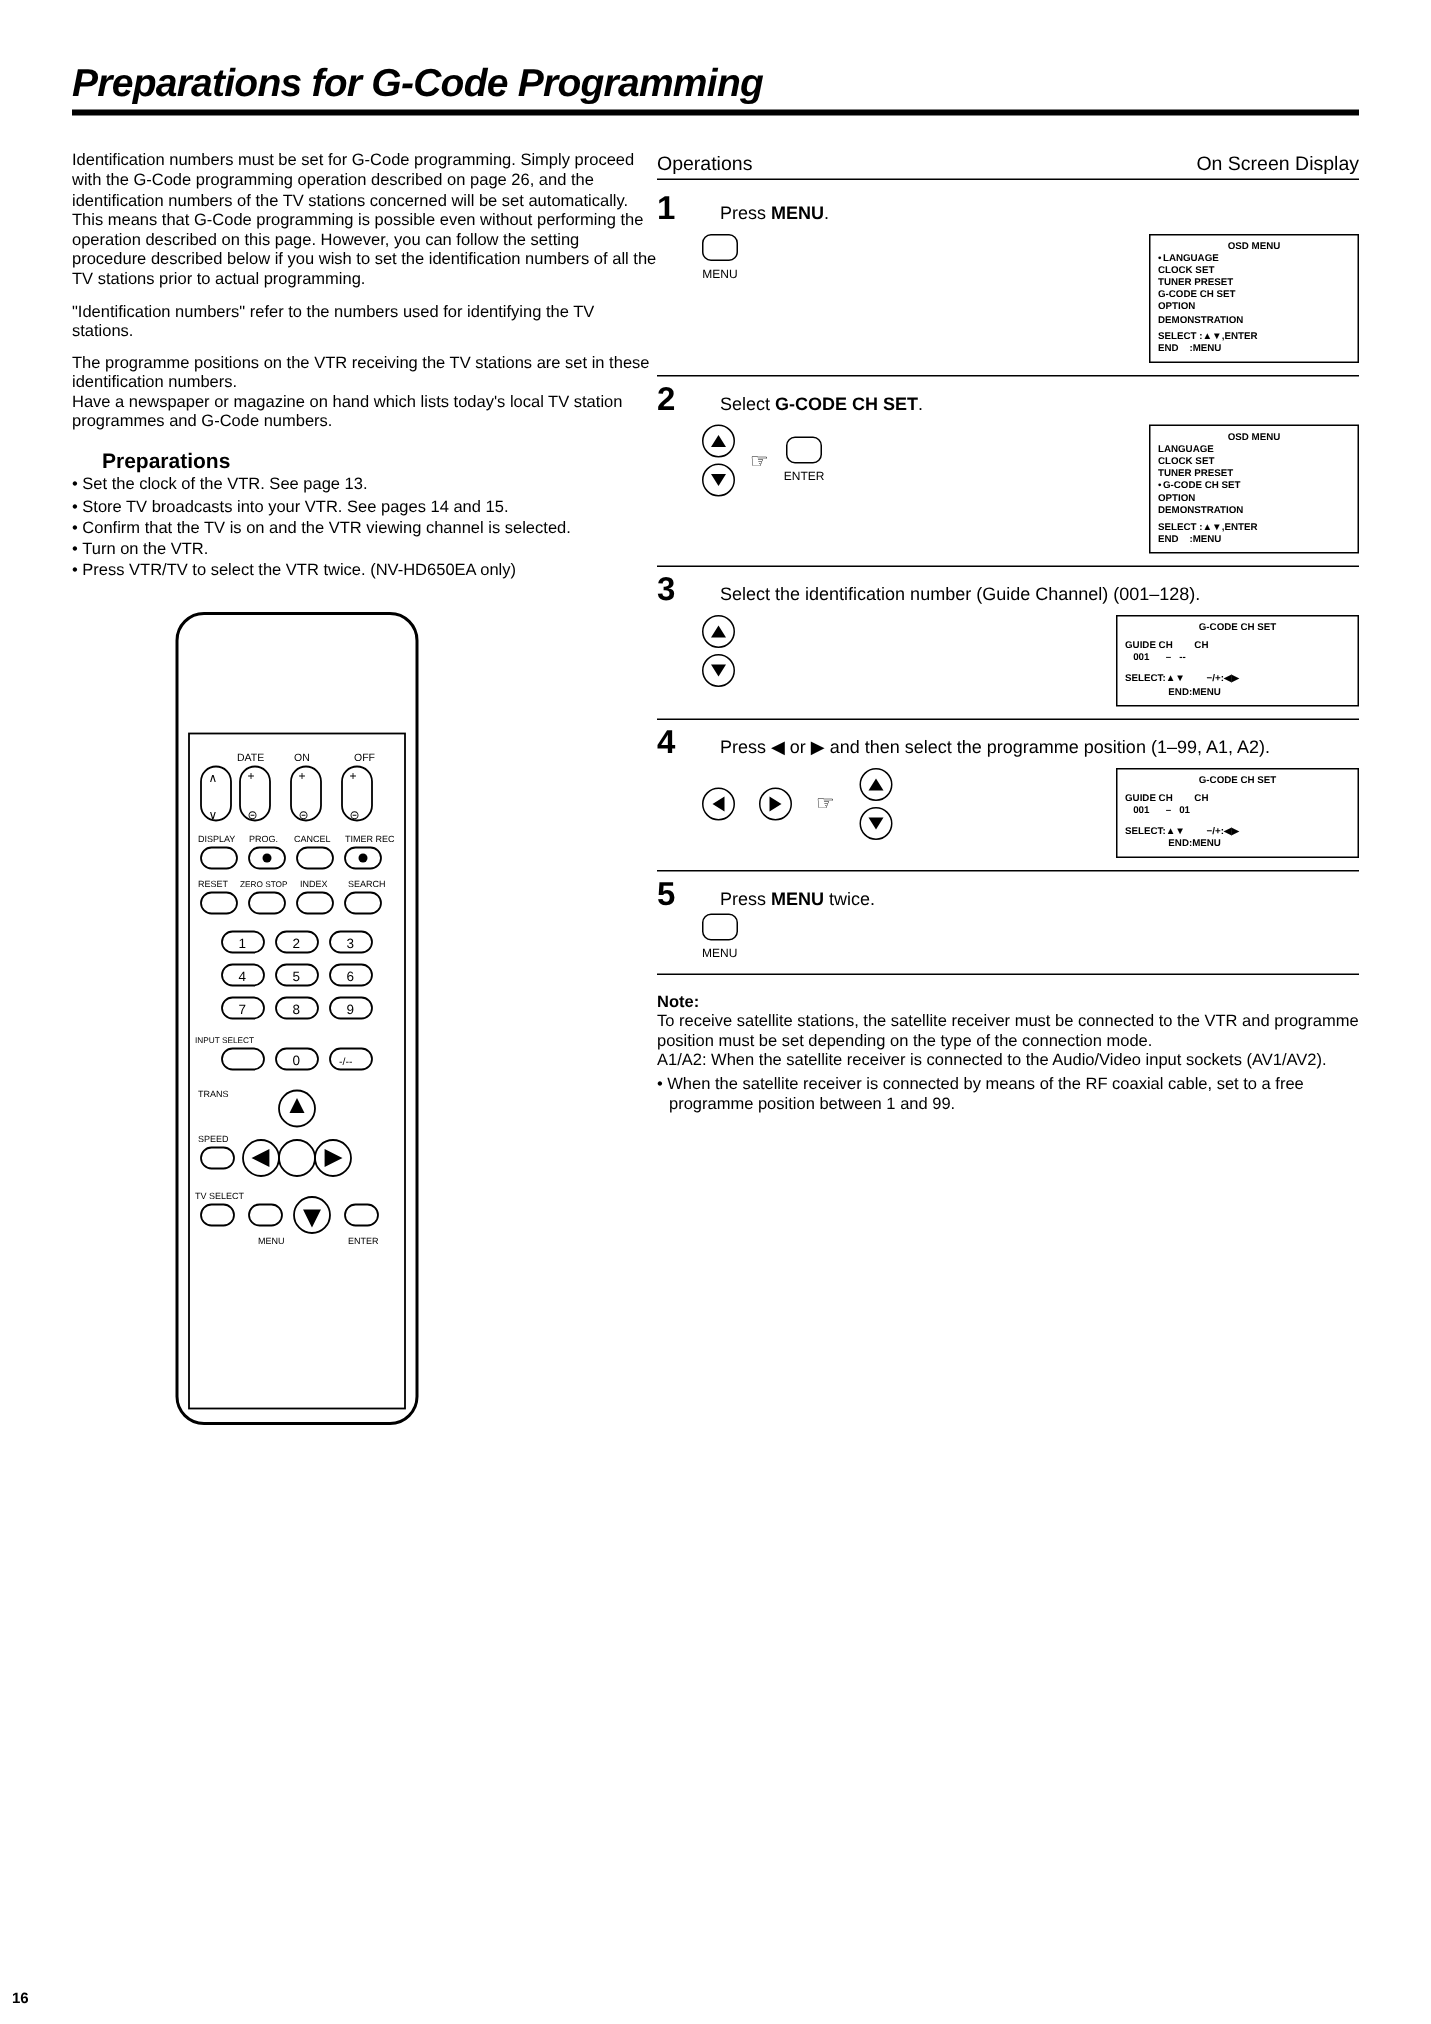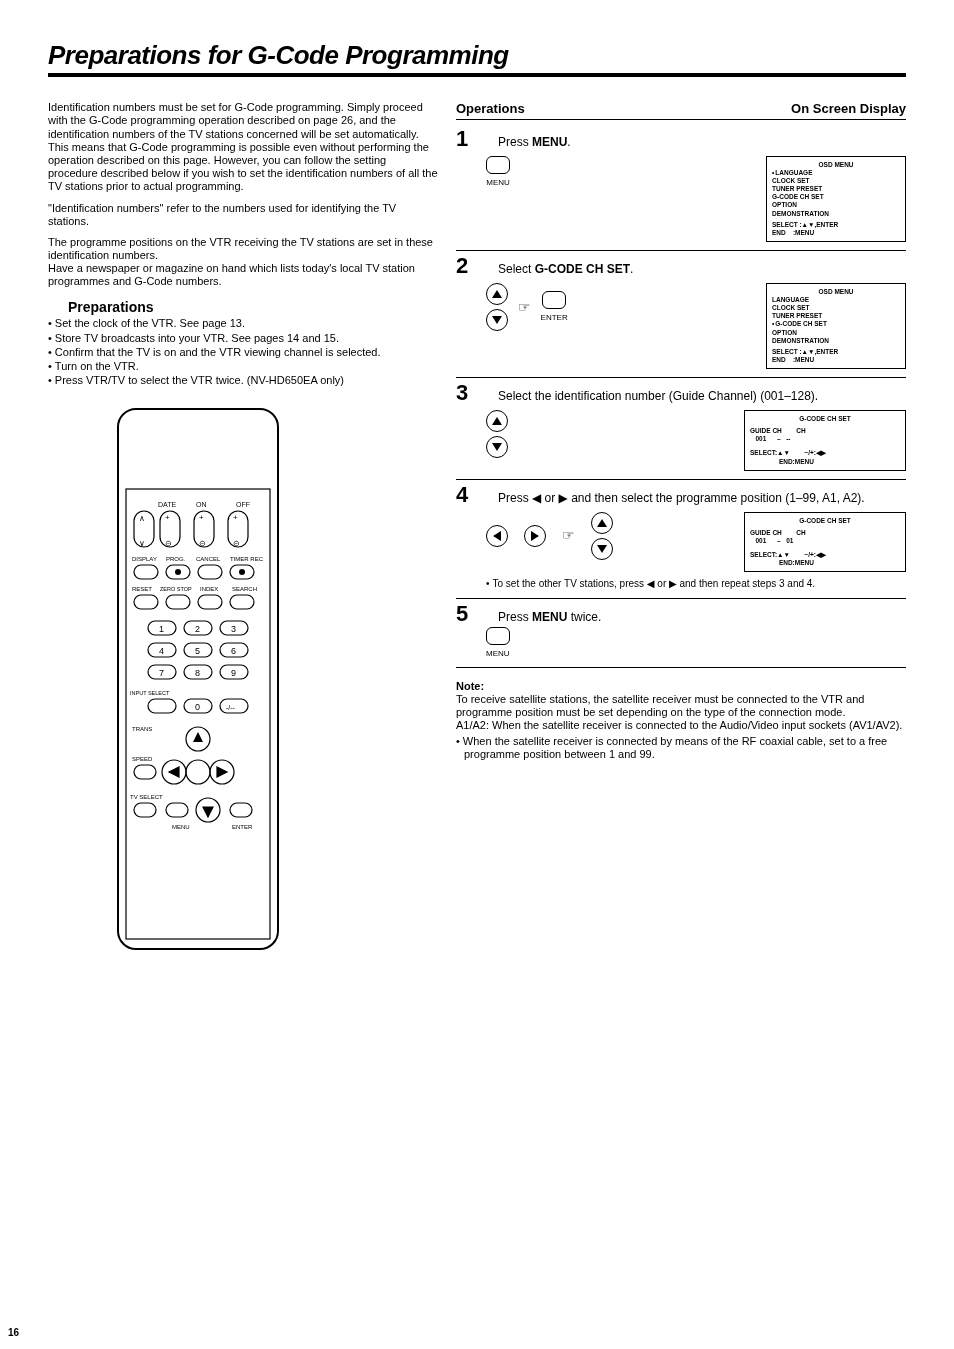--- a/index.html
+++ b/index.html
@@ -20,21 +20,20 @@
     letter-spacing: -0.5px;
     font-style: italic;
   }
   .thick-rule {
     height: 4px;
     background: #000;
     margin-bottom: 24px;
   }
   .cols {
     display: flex;
-    gap: 18px;
   }
   .col-left { width: 390px; }
   .col-right { flex: 1; }
   .intro p { margin: 0 0 8px 0; }
   h2.sub {
     font-size: 14px;
     font-weight: bold;
     margin: 10px 0 2px 0;
     padding-left: 20px;
   }
@@ -52,21 +51,21 @@
     content: "•";
     margin-right: 3px;
   }
   .remote-wrap {
     margin-top: 12px;
     text-align: left;
   }
   .ops-header {
     display: flex;
     justify-content: space-between;
-    font-weight: bold;
+    font-weight: normal;
     font-size: 13px;
     border-bottom: 1px solid #000;
     padding-bottom: 2px;
     margin-bottom: 4px;
   }
   .step {
     border-bottom: 1px solid #000;
     padding: 4px 0 8px 0;
   }
   .step-head {
@@ -409,21 +408,20 @@
           </div>
         </div>
         <div class="osd" style="width:150px;">
           <div style="text-align:center;">G-CODE CH SET</div>
           <div style="white-space:pre; margin-top:4px;">GUIDE CH        CH</div>
           <div style="white-space:pre;">   001      –   01</div>
           <div class="ft" style="white-space:pre; margin-top:6px;">SELECT:▲▼        −/+:◀▶
                 END:MENU</div>
         </div>
       </div>
-      <div class="step-sub">To set the other TV stations, press ◀ or ▶ and then repeat steps 3 and 4.</div>
     </div>
     <div style="border-top:1px solid #000;"></div>
 
     <div class="step">
       <div class="step-head">
         <div class="step-num">5</div>
         <div class="step-text">
           <span>Press </span><b>MENU</b><span> twice.</span>
         </div>
       </div>

